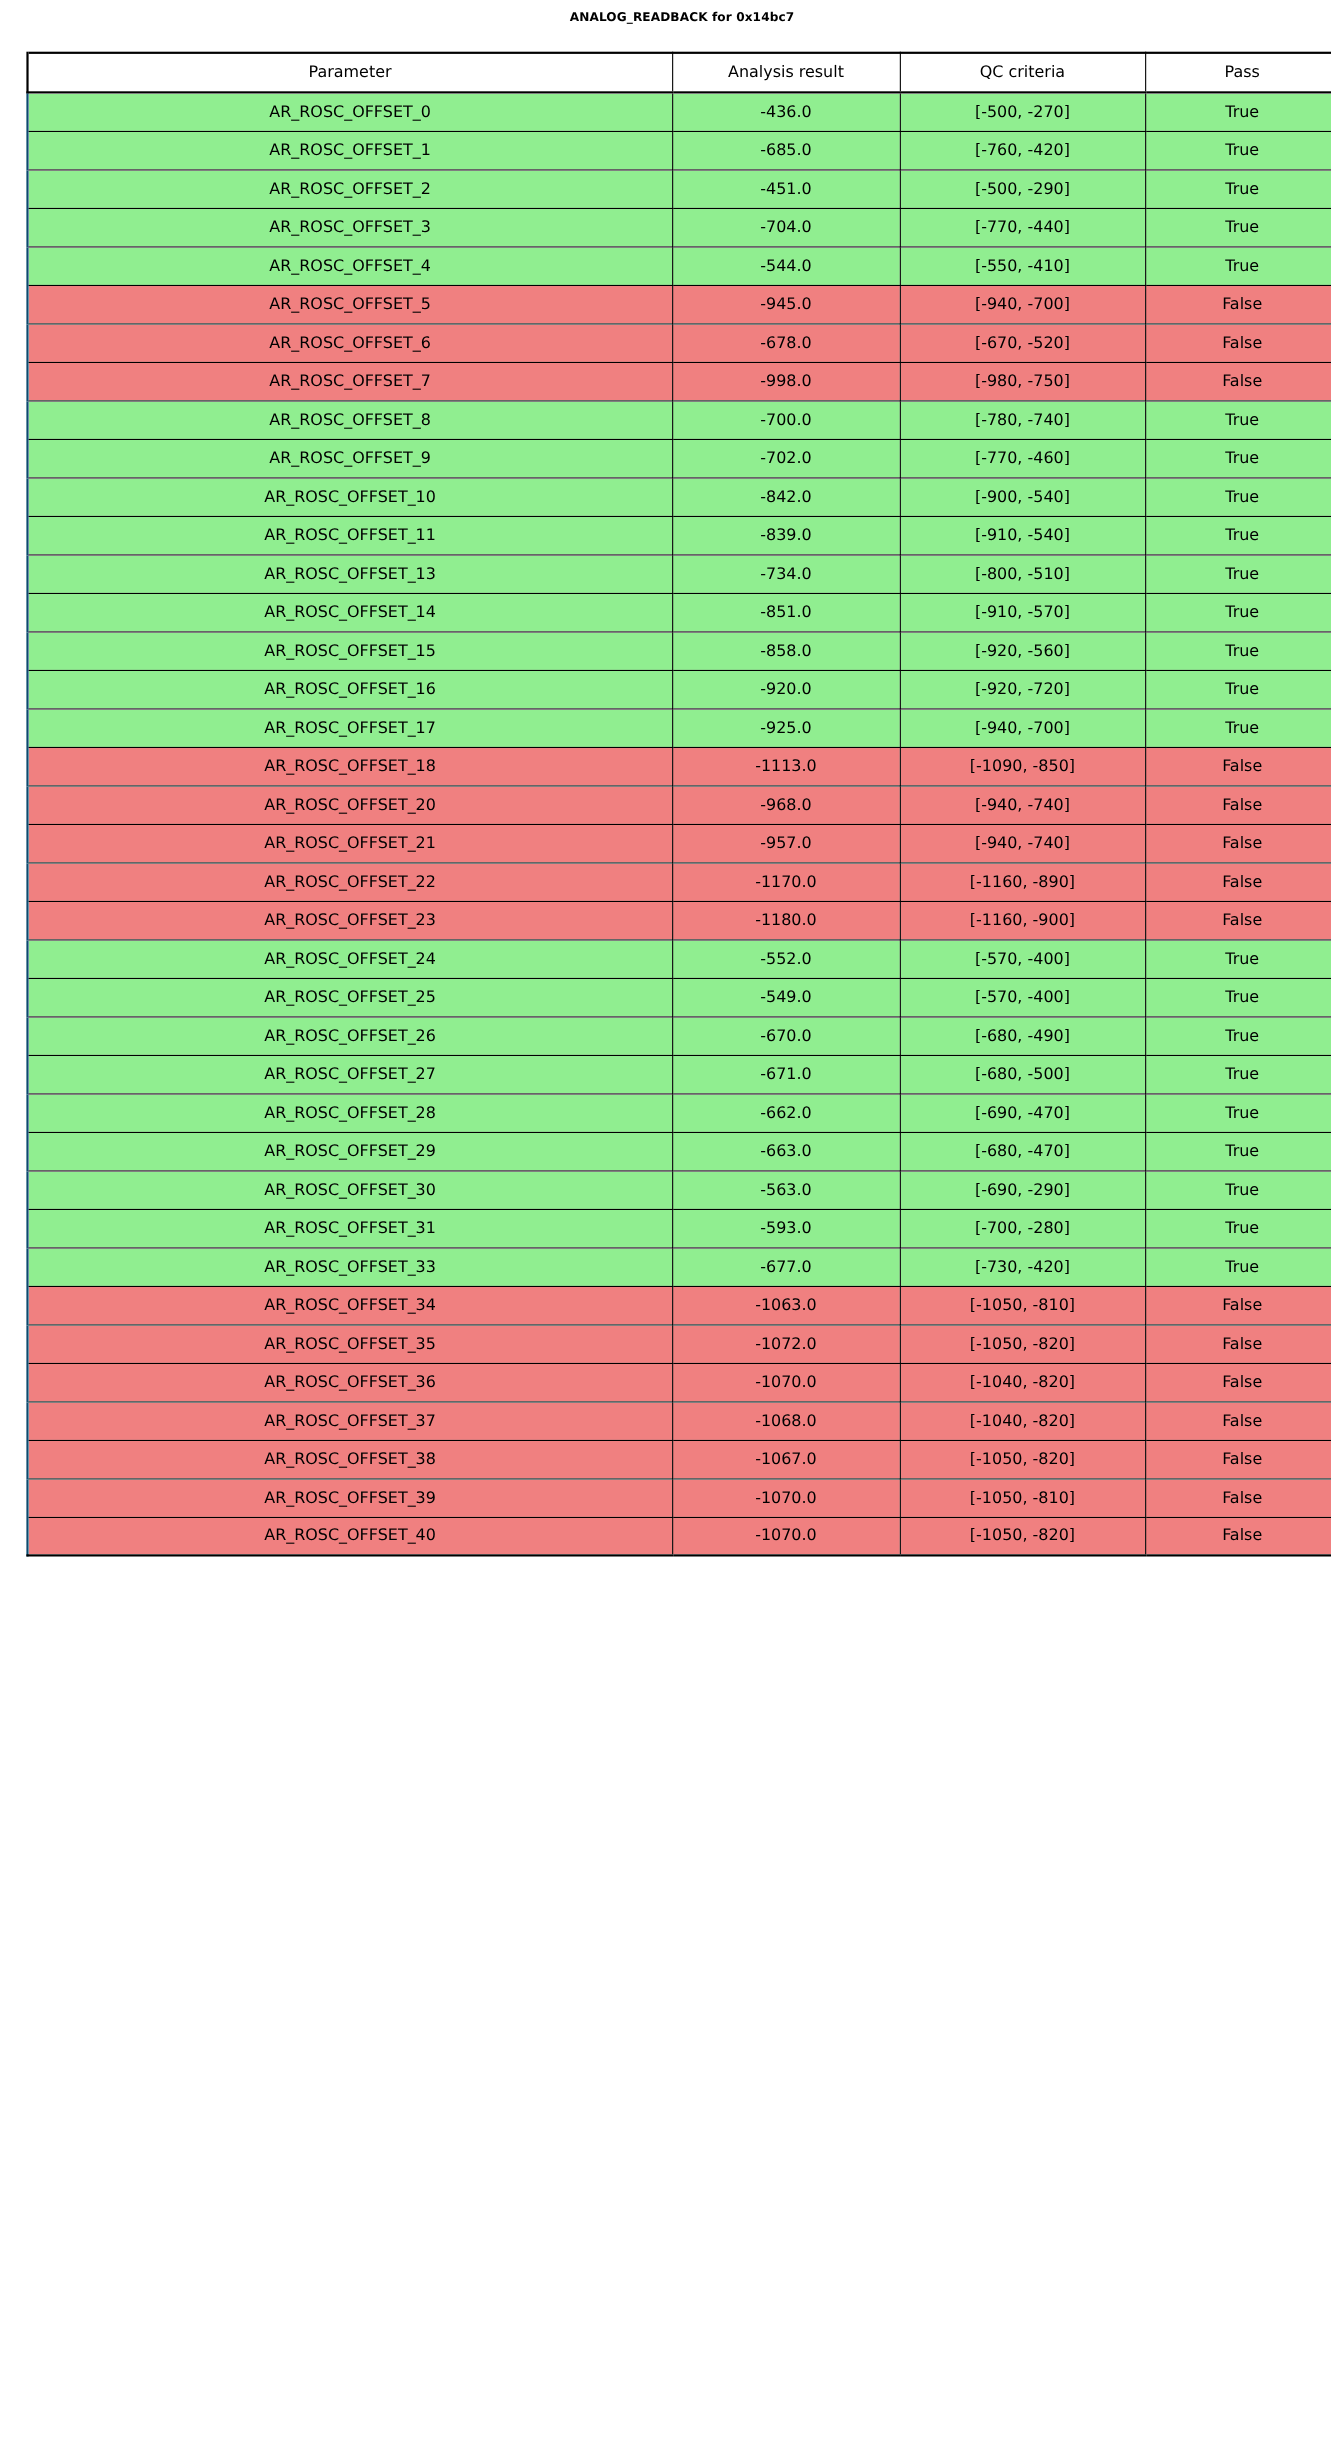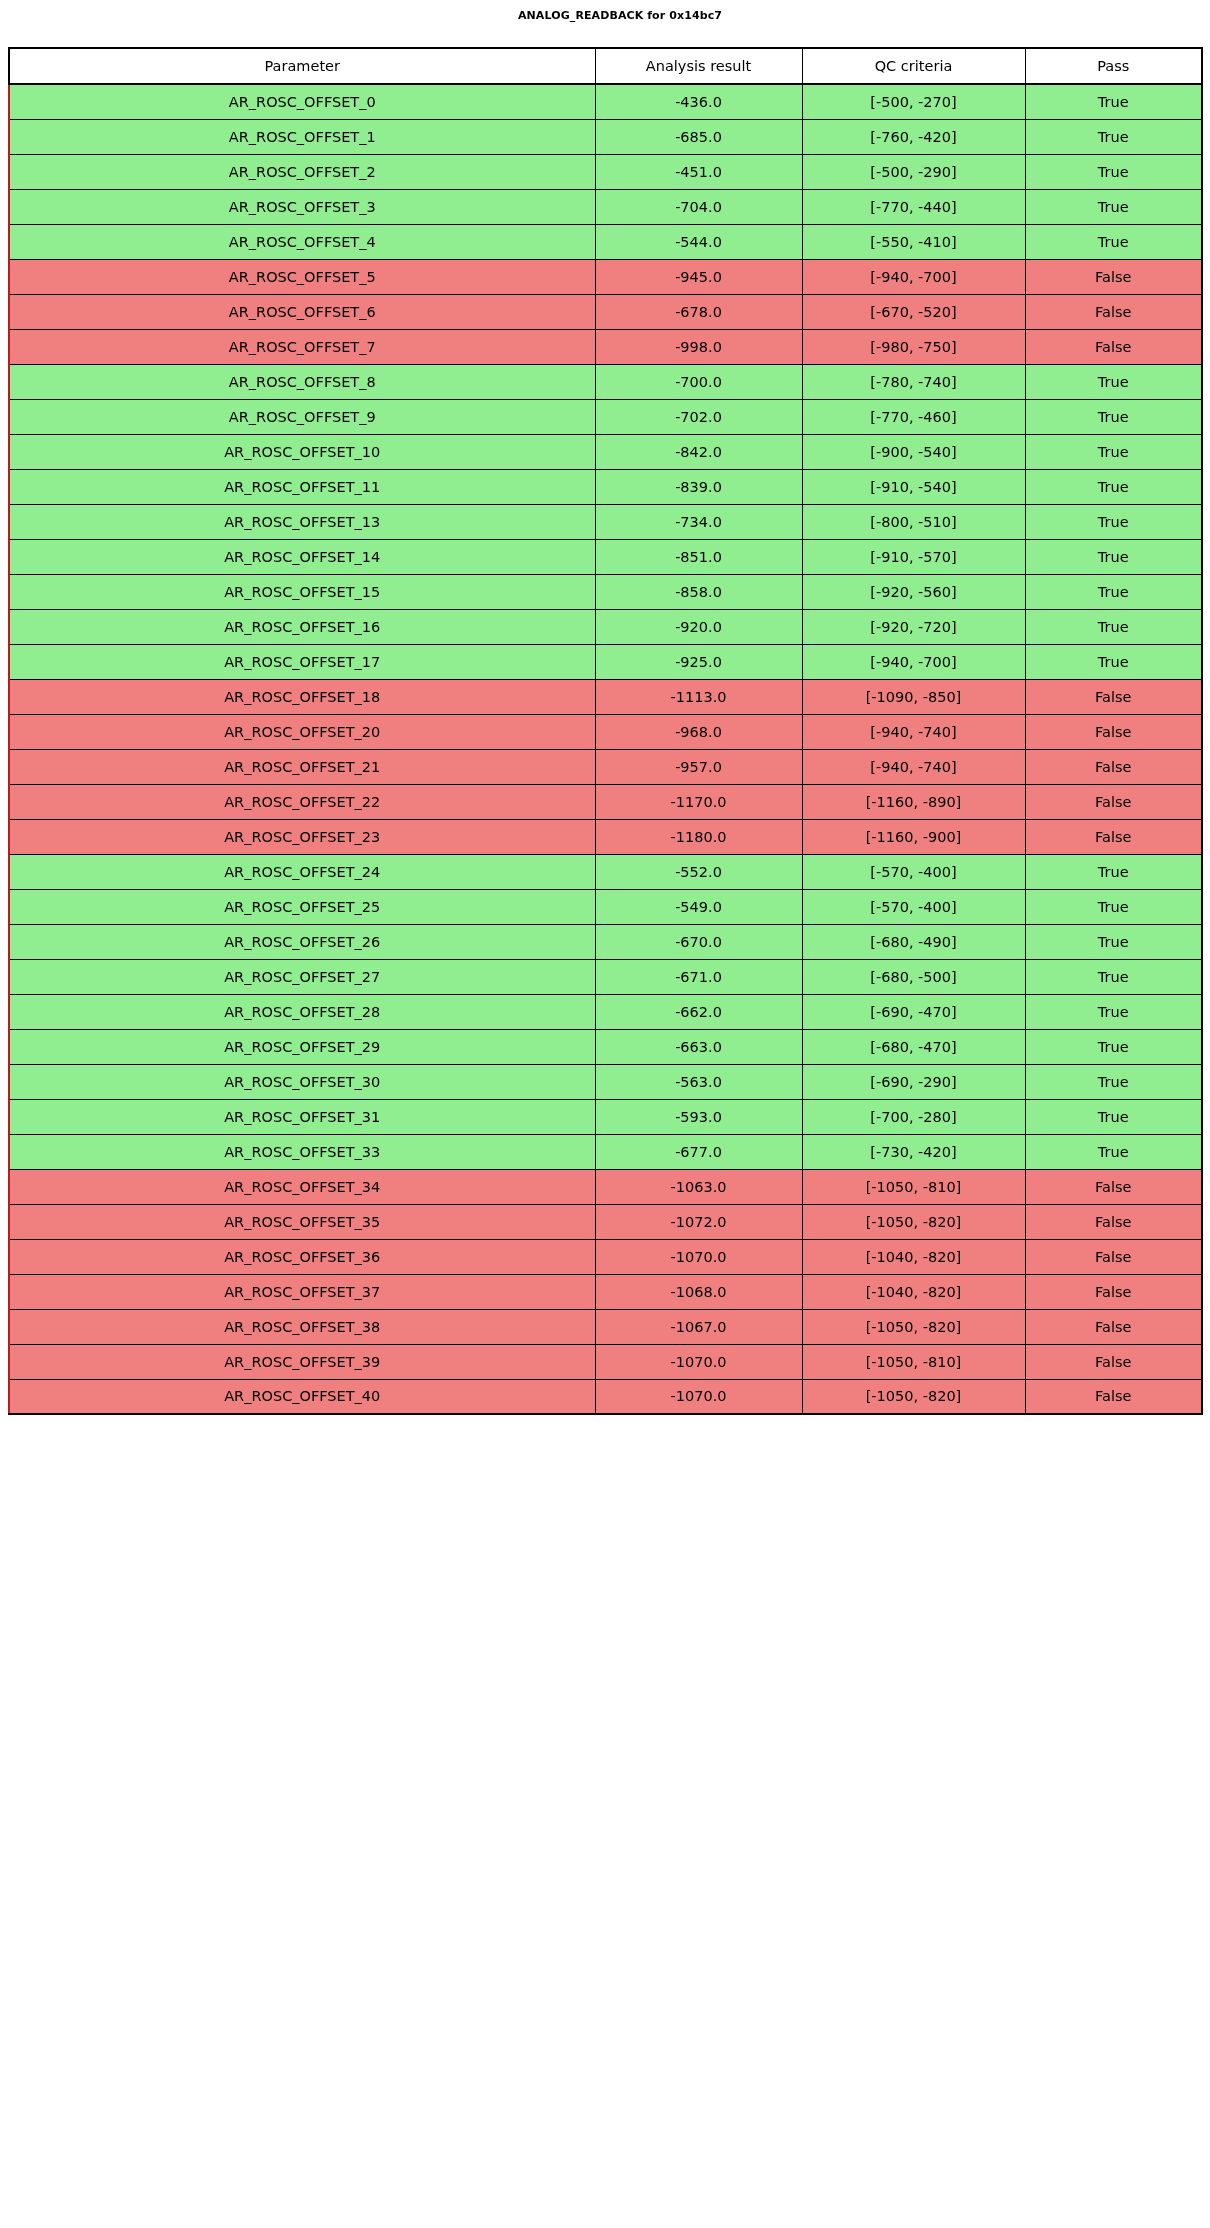--- a/index.html
+++ b/index.html
@@ -27,21 +27,21 @@
     font-size: 11px;
     font-weight: bold;
     color: #000000;
     padding-top: 7px;
     letter-spacing: 0.1px;
     line-height: 18px;
     margin-left: 15px;
   }
   .table-wrap {
     position: absolute;
-    left: 8px;
+    left: 24px;
     top: 47px;
     width: 1143px;
   }
   table.qc-table {
     border-collapse: collapse;
     table-layout: fixed;
     width: 1193px;
     border: 2px solid #000000;
   }
   table.qc-table col.c-param  { width: 586px; }
@@ -62,21 +62,21 @@
     white-space: nowrap;
     overflow: hidden;
   }
   table.qc-table thead th {
     background: #ffffff;
     border-bottom: 2px solid #000000;
     height: 36px;
   }
   table.qc-table thead tr th:first-child { border-left: 2px solid #000000; }
   table.qc-table thead tr th:last-child  { border-right: 2px solid #000000; border-radius: 10px; }
-  table.qc-table tbody tr td:first-child { border-left: 2px solid #b91c1c; }
+  table.qc-table tbody tr td:first-child { border-left: 2px solid #0c4a6e; }
   table.qc-table tbody tr td:last-child  { border-right: 2px solid #000000; }
   table.qc-table tbody tr:last-child td  { border-bottom: 2px solid #000000; }
 
   tr.row-pass td { background: #90ee90; }
   tr.row-fail td { background: #f08080; }
 </style>
 </head>
 <body>
 
 <div class="page">

